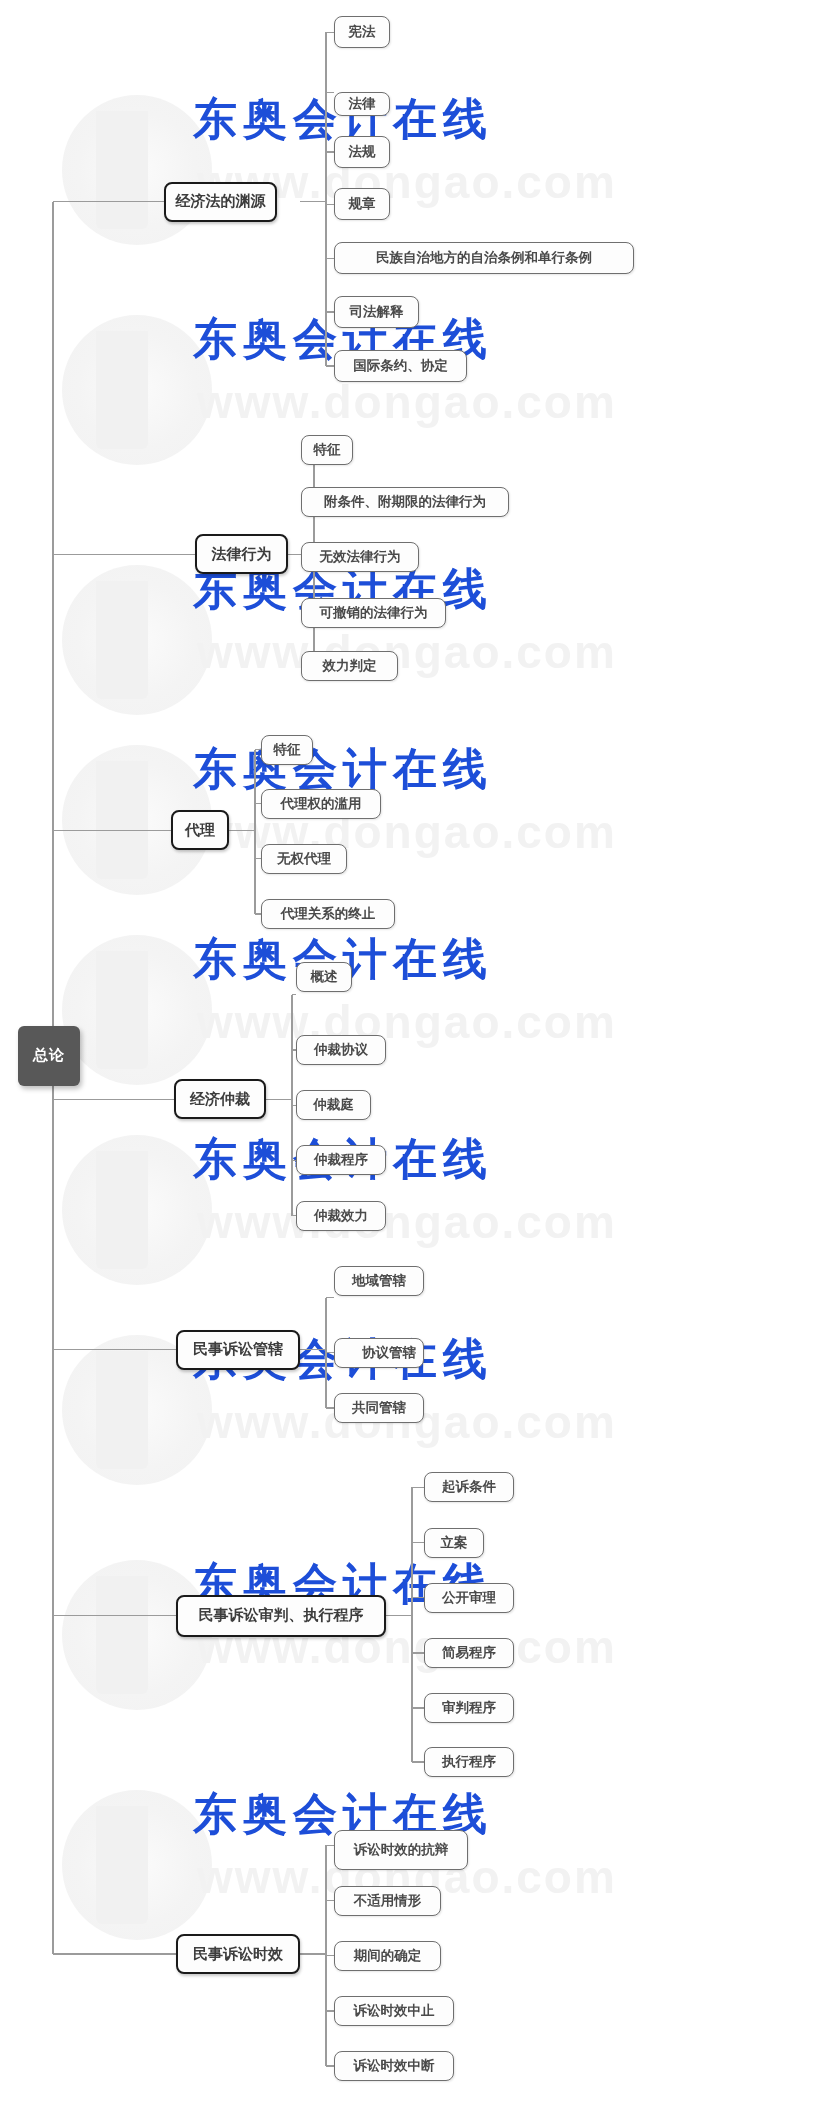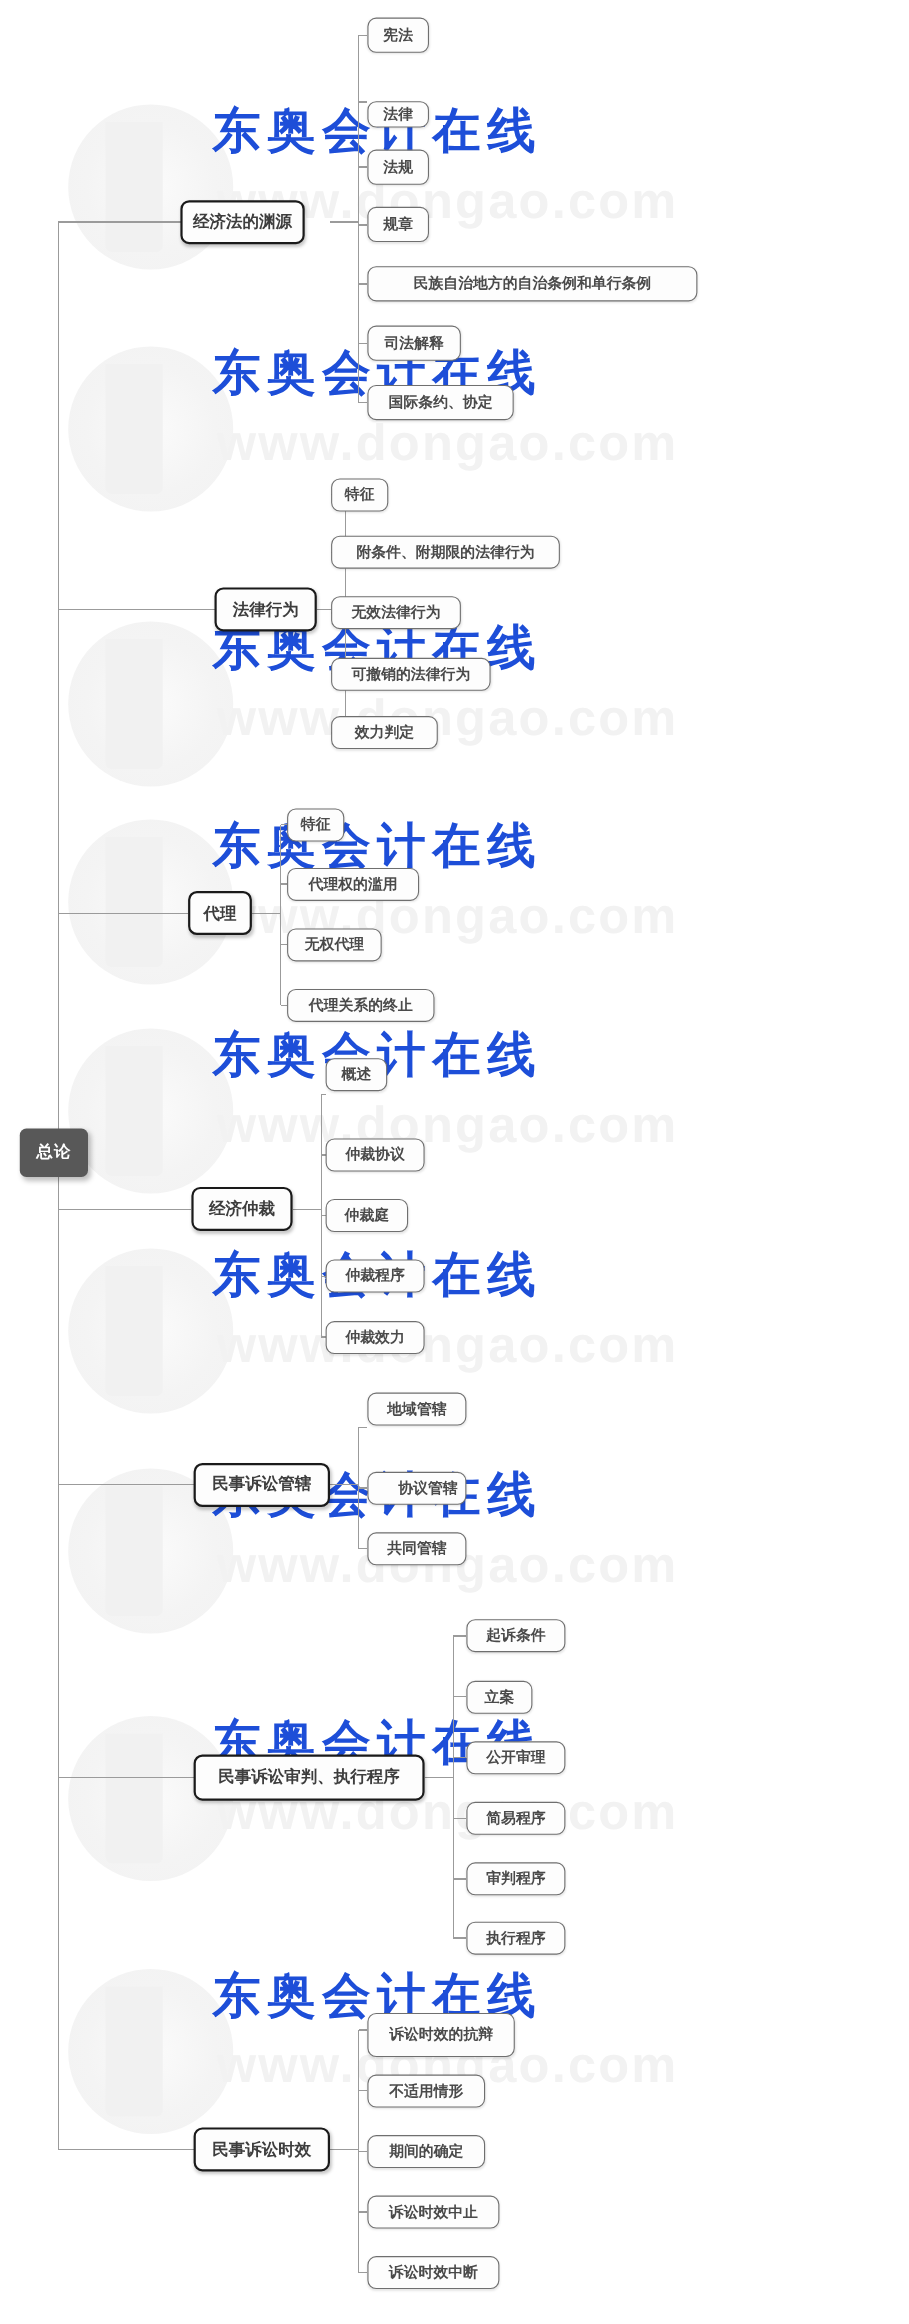--- a/index.html
+++ b/index.html
@@ -187,21 +187,21 @@
       <line x1="326" y1="1955.7299363057325" x2="334" y2="1955.7299363057325" stroke="#9b9b9b" stroke-width="1.2" shape-rendering="crispEdges"></line>
       <line x1="326" y1="2010.9101910828026" x2="334" y2="2010.9101910828026" stroke="#9b9b9b" stroke-width="1.2" shape-rendering="crispEdges"></line>
       <line x1="326" y1="2066.0904458598725" x2="334" y2="2066.0904458598725" stroke="#9b9b9b" stroke-width="1.2" shape-rendering="crispEdges"></line>
       <line x1="326" y1="1845.3694267515923" x2="326" y2="2066.0904458598725" stroke="#9b9b9b" stroke-width="1.2" shape-rendering="crispEdges"></line>
       <line x1="300" y1="1954.000636942675" x2="326" y2="1954.000636942675" stroke="#9b9b9b" stroke-width="1.2" shape-rendering="crispEdges"></line>
       <line x1="53" y1="201.69108280254778" x2="53" y2="1954.000636942675" stroke="#9b9b9b" stroke-width="1.2" shape-rendering="crispEdges"></line>
       <line x1="80" y1="1047.5452229299362" x2="53" y2="1047.5452229299362" stroke="#9b9b9b" stroke-width="1.2" shape-rendering="crispEdges"></line>
     </svg>
 
   <div id="nodes">
-      <div class="node root" style="left: 18px; top: 1025.55px; width: 62px; height: 44px;">总论</div>
+      <div class="node root" style="left: 18px; top: 1025.55px; width: 62px; height: 60px;">总论</div>
       <div class="node branch" style="left: 164px; top: 181.691px; width: 113px; height: 40px;">经济法的渊源</div>
       <div class="node leaf" style="left: 334px; top: 16.1503px; width: 56px; height: 32px;">宪法</div>
       <div class="node leaf" style="left: 334px; top: 92px; width: 56px; height: 24px;">法律</div>
       <div class="node leaf" style="left: 334px; top: 135.932px; width: 56px; height: 32px;">法规</div>
       <div class="node leaf" style="left: 334px; top: 188.42px; width: 56px; height: 32px;">规章</div>
       <div class="node leaf" style="left: 334px; top: 242.255px; width: 300px; height: 32px;">民族自治地方的自治条例和单行条例</div>
       <div class="node leaf" style="left: 334px; top: 296.089px; width: 85px; height: 32px;">司法解释</div>
       <div class="node leaf" style="left: 334px; top: 349.924px; width: 133px; height: 32px;">国际条约、协定</div>
       <div class="node branch" style="left: 195px; top: 534.306px; width: 93px; height: 40px;">法律行为</div>
       <div class="node leaf" style="left: 301px; top: 434.713px; width: 52px; height: 30px;">特征</div>

